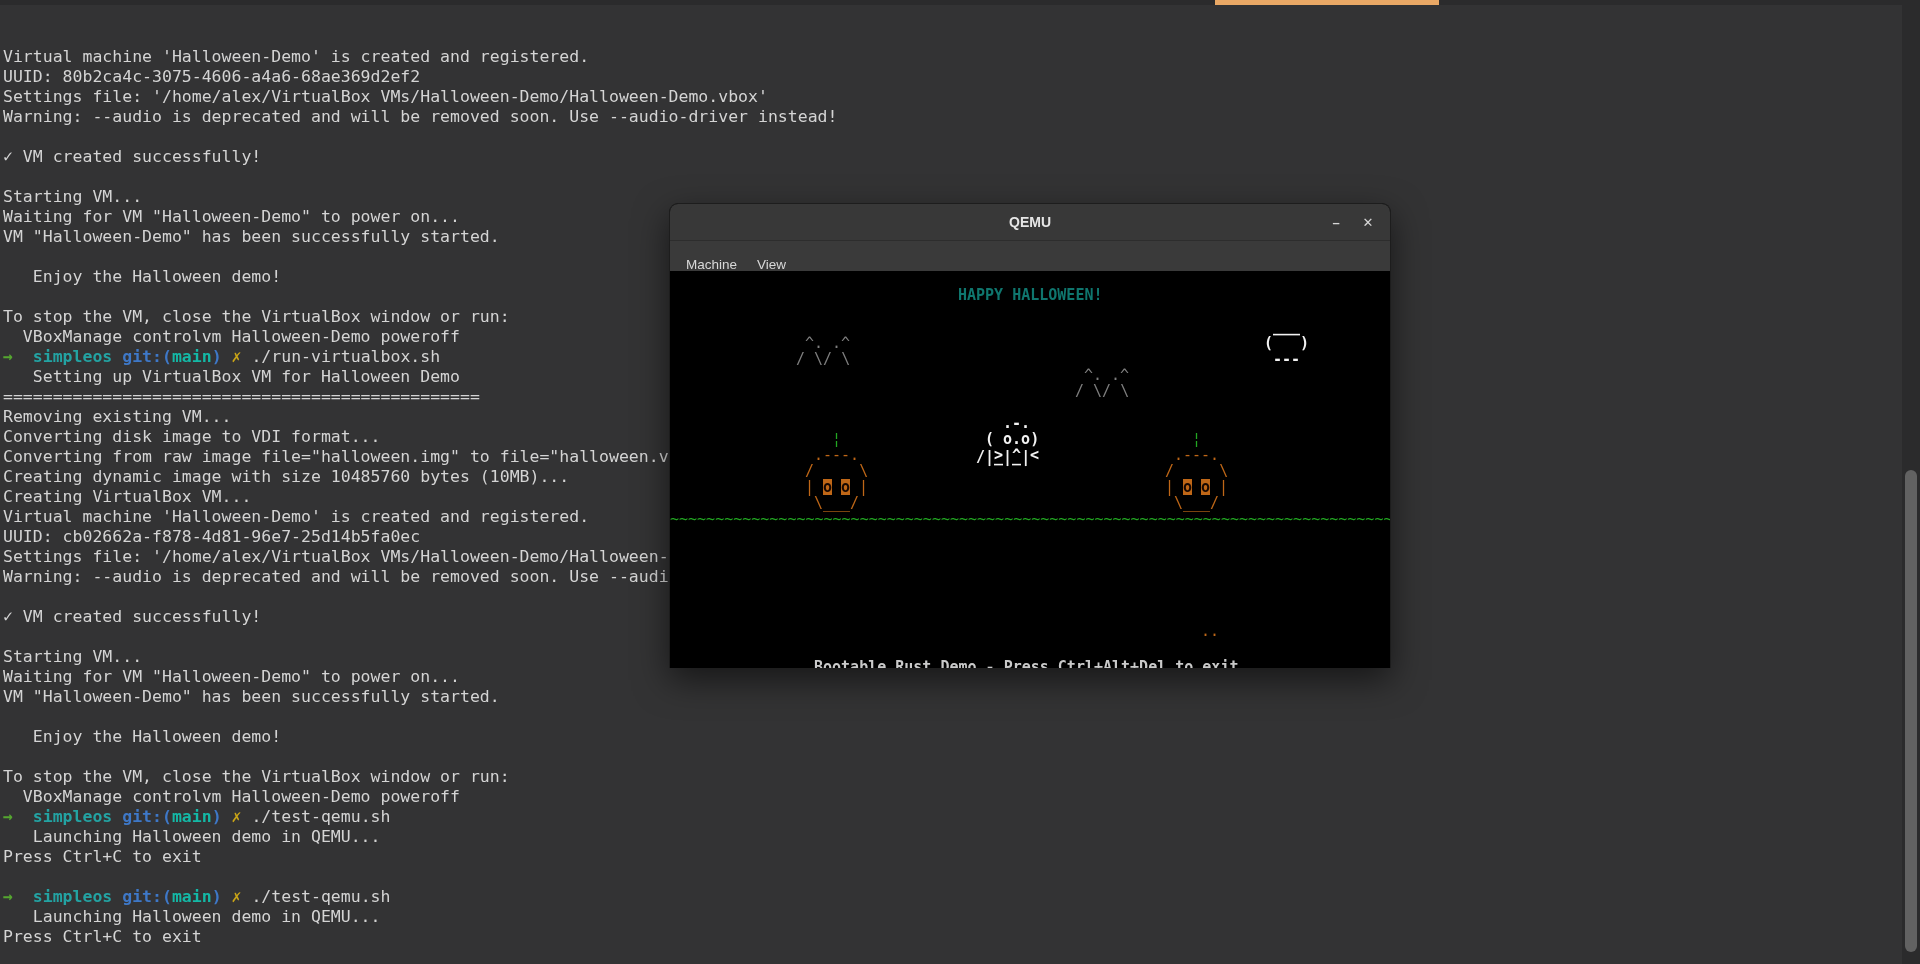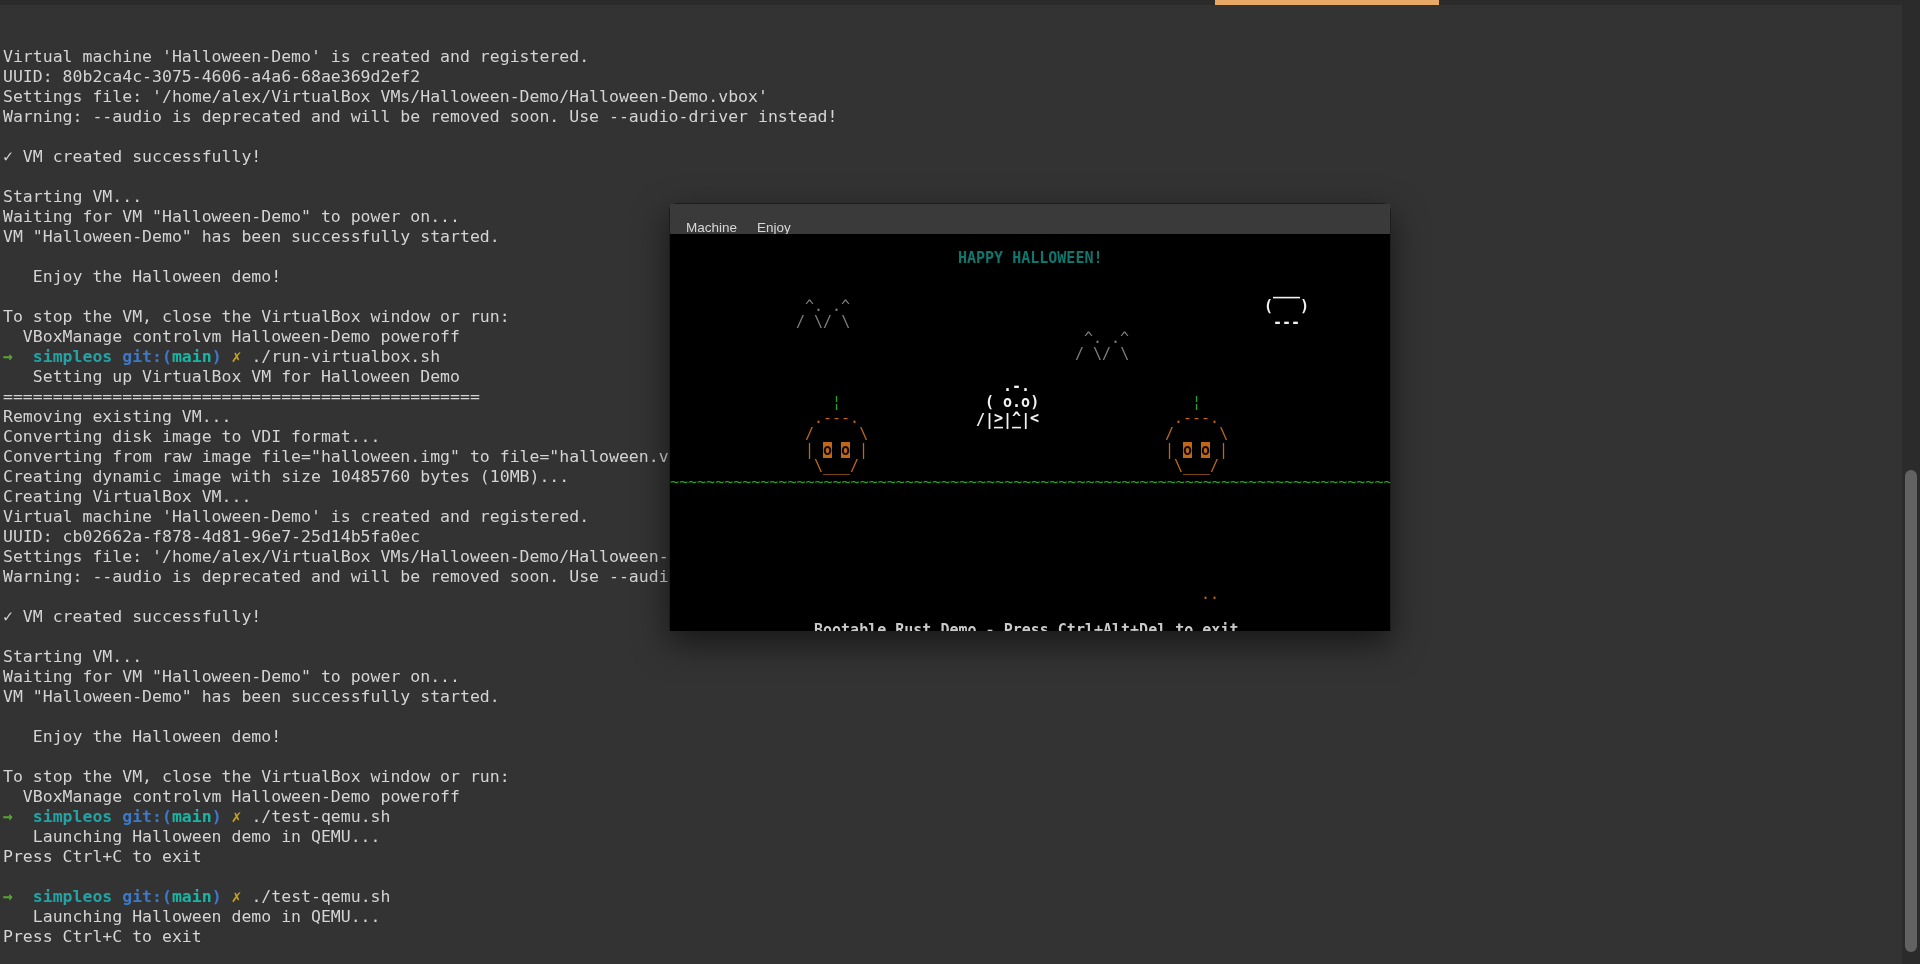--- a/index.html
+++ b/index.html
@@ -81,23 +81,28 @@
 </div>
 
 <div id="top-strip"></div>
 <div id="tab-indicator"></div>
 
 <div id="scroll-track">
   <div id="scroll-thumb"></div>
 </div>
 
 <div id="qemu">
+  <div id="qemu-titlebar">
+    <div id="qemu-title">QEMU</div>
+    <div id="qemu-min" class="win-btn">–</div>
+    <div id="qemu-close" class="win-btn">✕</div>
+  </div>
   <div id="qemu-menubar">
     <div class="menu-item">Machine</div>
-    <div class="menu-item">Enjoy</div>
+    <div class="menu-item">View</div>
   </div>
   <div id="qemu-screen">
       <span class="seg q-magenta" style="left: 288px; top: 16px;">HAPPY HALLOWEEN!</span>
       <span class="seg q-gray" style="left: 135px; top: 64px;">^. .^</span>
       <span class="seg q-gray" style="left: 126px; top: 80px;">/ \/ \</span>
       <span class="seg q-white" style="left: 603px; top: 48px;">___</span>
       <span class="seg q-white" style="left: 594px; top: 64px;">(   )</span>
       <span class="seg q-white" style="left: 603px; top: 80px;">---</span>
       <span class="seg q-gray" style="left: 414px; top: 96px;">^. .^</span>
       <span class="seg q-gray" style="left: 405px; top: 112px;">/ \/ \</span>

